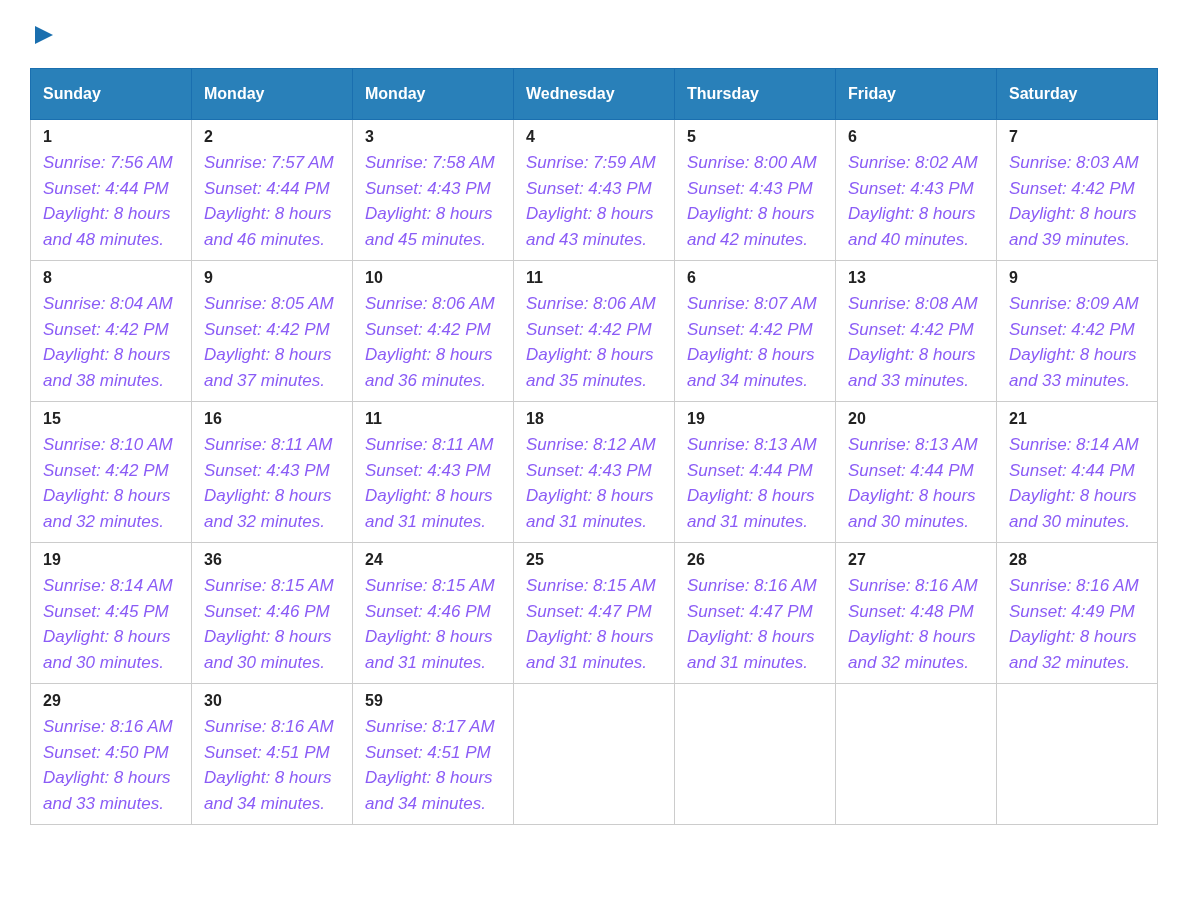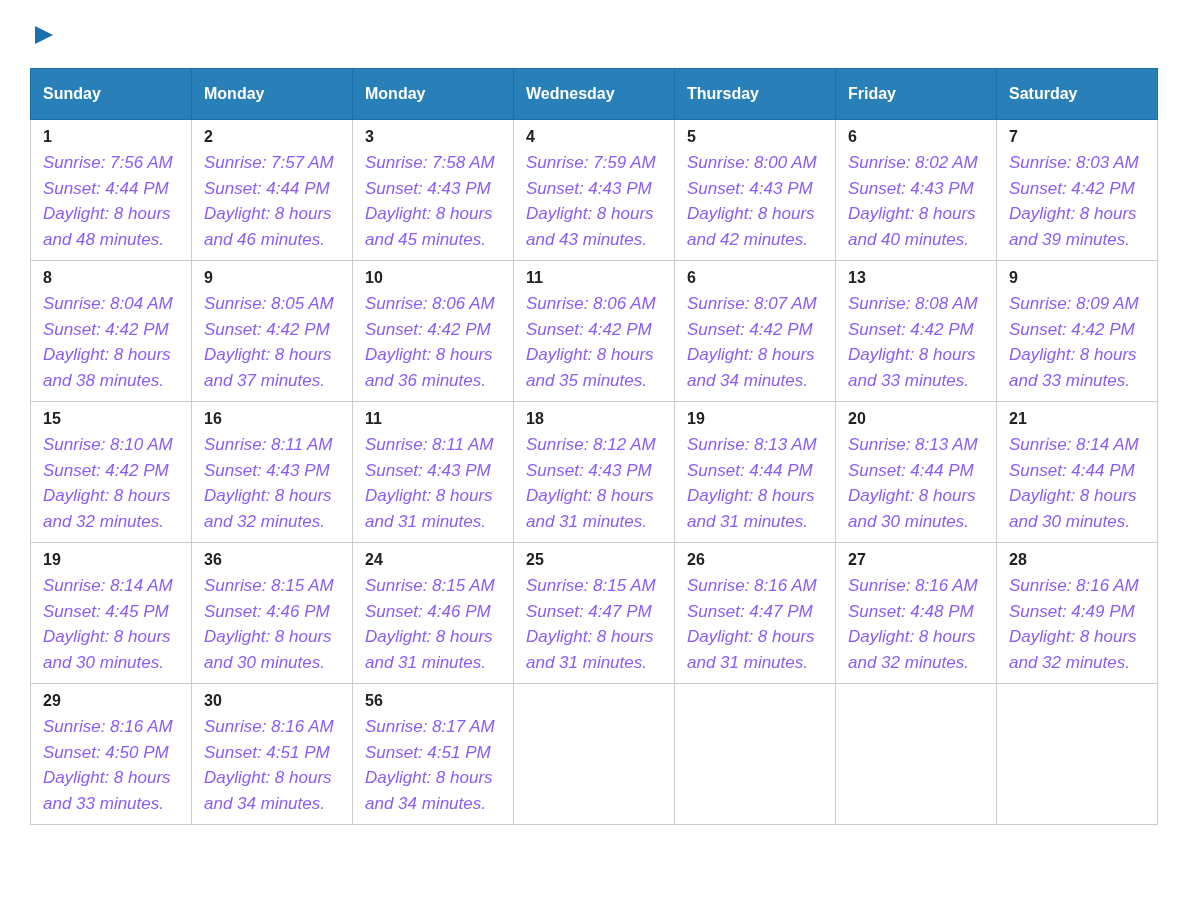--- a/index.html
+++ b/index.html
@@ -395,21 +395,21 @@
         <td>
         <span class="day-number">30</span>
         <div class="day-info">
           Sunrise: 8:16 AM<br>
           Sunset: 4:51 PM<br>
           Daylight: 8 hours<br>
           and 34 minutes.
         </div>
       </td>
         <td>
-        <span class="day-number">56</span>
+        <span class="day-number">59</span>
         <div class="day-info">
           Sunrise: 8:17 AM<br>
           Sunset: 4:51 PM<br>
           Daylight: 8 hours<br>
           and 34 minutes.
         </div>
       </td>
         <td class="empty-cell"></td>
         <td class="empty-cell"></td>
         <td class="empty-cell"></td>

